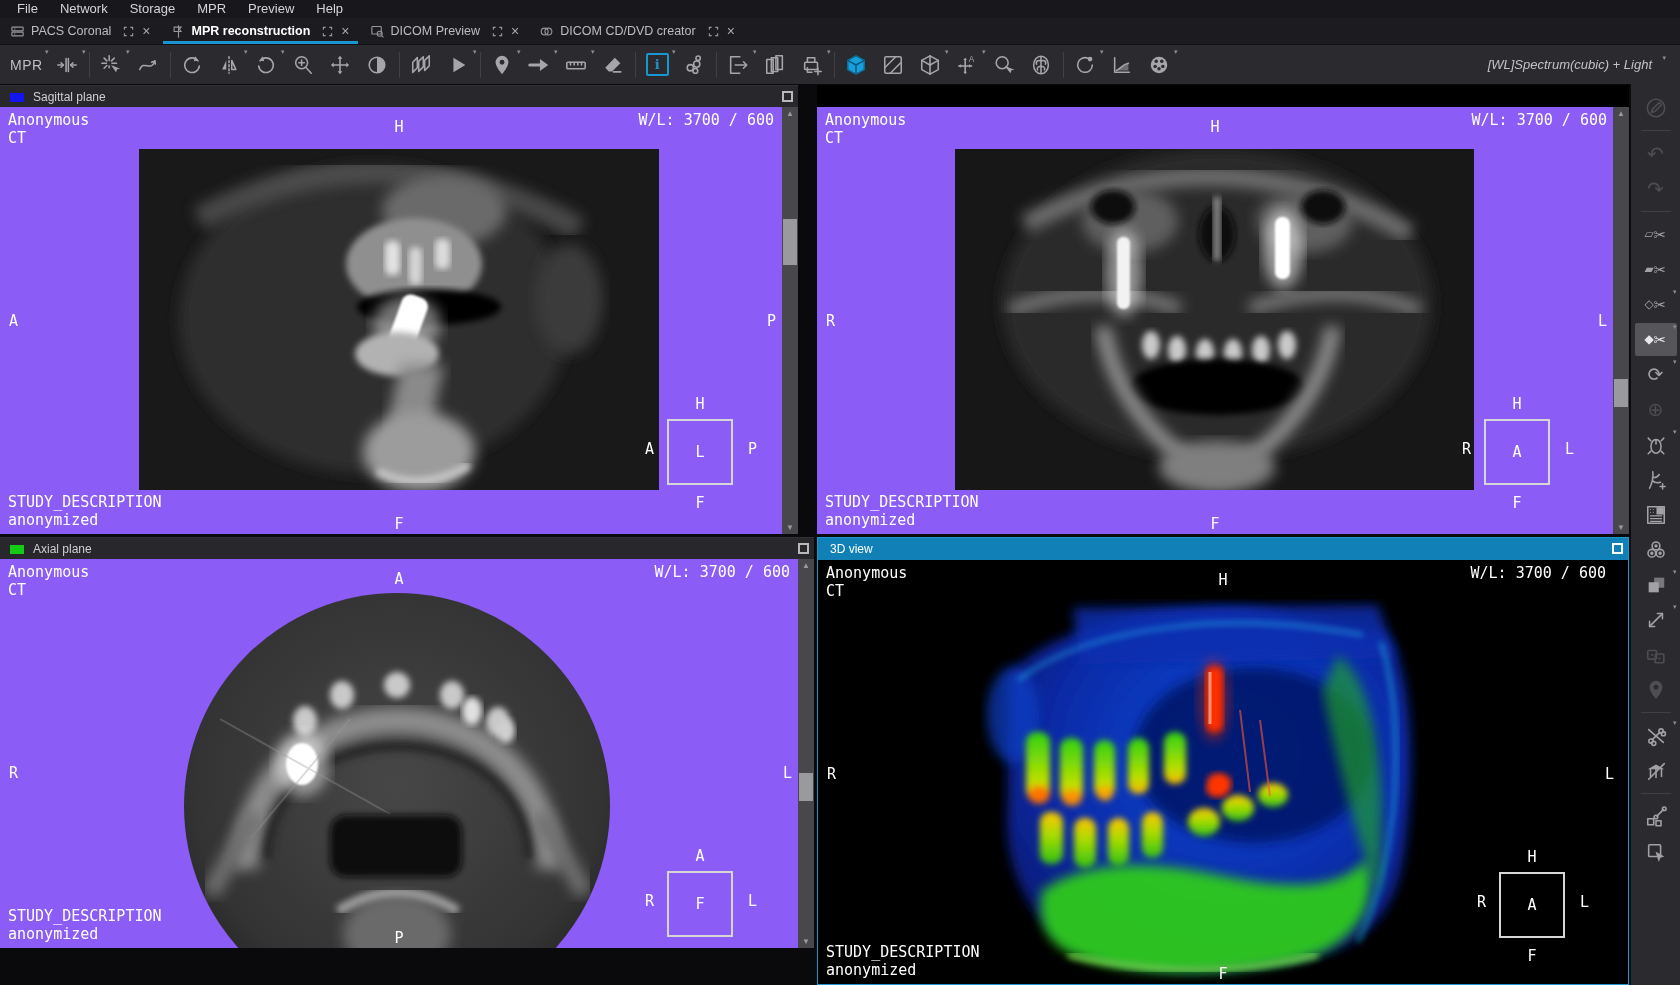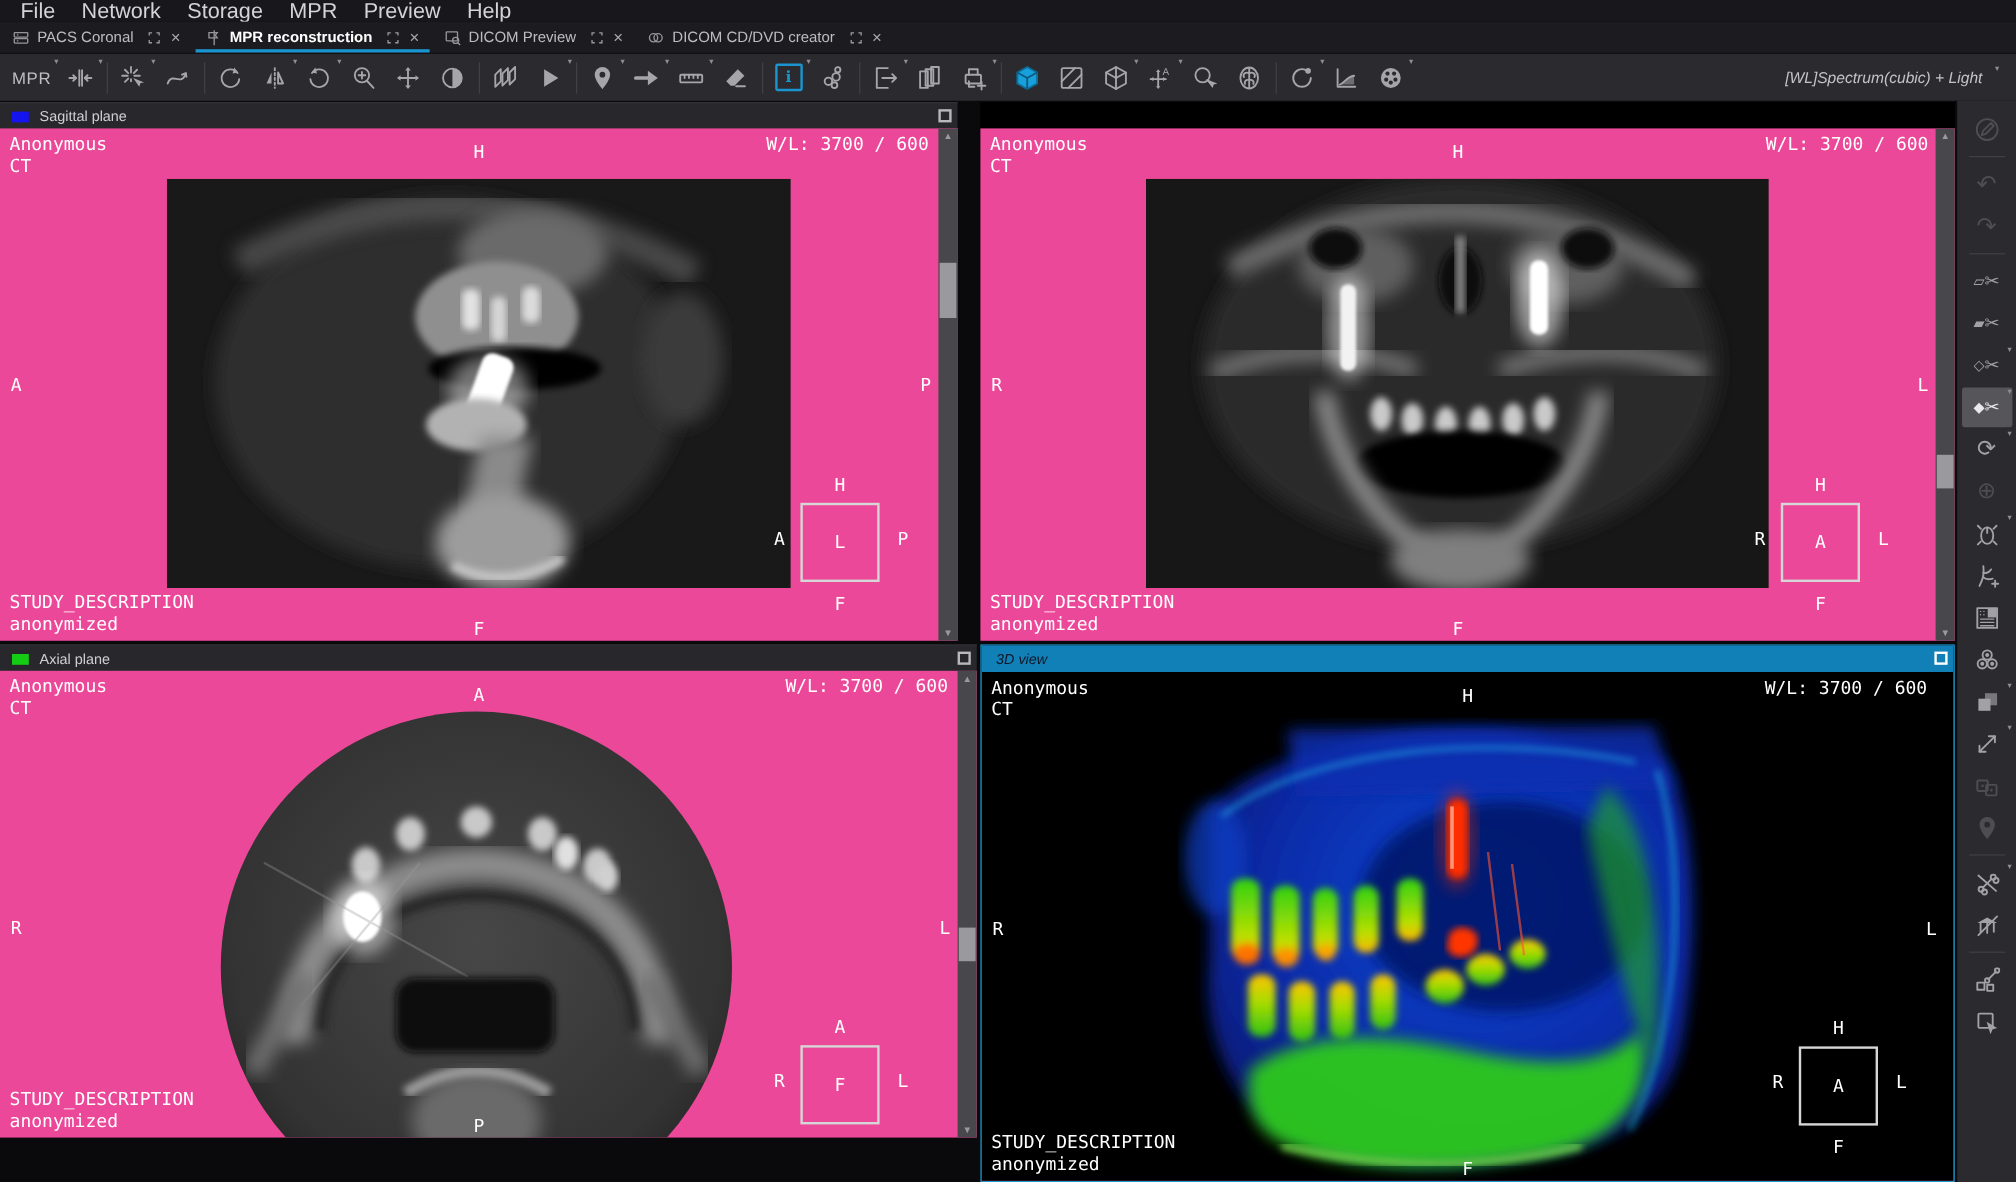--- a/index.html
+++ b/index.html
@@ -3,21 +3,21 @@
 <meta charset="utf-8">
 <style>
   html,body{margin:0;padding:0;background:#060608;}
   #app{position:relative;width:1680px;height:985px;background:#0a0a0c;overflow:hidden;
        font-family:"Liberation Sans","DejaVu Sans",sans-serif;color:#cfcfd3;-webkit-font-smoothing:antialiased;}
   .mono{font-family:"DejaVu Sans Mono",monospace;}
 
   
   #menubar{position:absolute;left:0;top:0;width:1680px;height:18px;background:#18181c;
            display:flex;align-items:center;padding-left:6px;box-sizing:border-box;z-index:30;}
-  .menu-item{padding:0 11px;font-size:18px;color:#d4d4d8;line-height:18px;cursor:default;}
+  .menu-item{padding:0 11px;font-size:13px;color:#d4d4d8;line-height:18px;cursor:default;}
 
   
   #tabbar{position:absolute;left:0;top:18px;width:1680px;height:26px;background:#1c1c20;display:flex;align-items:stretch;z-index:30;}
   .tab{position:relative;display:flex;align-items:center;gap:6px;padding:0 10px 0 10px;font-size:12.5px;color:#bdbdc1;}
   .tab.active{color:#ffffff;}
   .tab.active::after{content:"";position:absolute;left:2px;right:2px;bottom:0;height:3px;background:#1b95cf;}
   .tab .ticon{width:15px;height:15px;stroke:#96969a;fill:none;stroke-width:1.8;}
   .tab .fs{width:11px;height:11px;stroke:#9a9a9e;fill:none;stroke-width:2.4;margin-left:6px;}
   .tab .closex{font-size:14px;color:#a9a9ad;line-height:10px;margin-left:2px;}
 
@@ -34,21 +34,21 @@
   #info-btn .ibox{width:19px;height:19px;border:2px solid #1b95cf;border-radius:2px;color:#1b95cf;
         font-weight:bold;font-size:13px;display:flex;align-items:center;justify-content:center;font-family:"DejaVu Serif",serif;}
   #wl-preset{margin-left:auto;margin-right:10px;position:relative;padding:0 14px 0 6px;font-size:13px;color:#c3c3c7;font-style:italic;}
 
   
   .pane{position:absolute;background:#000;box-sizing:border-box;}
   .phead{position:absolute;left:0;top:0;right:0;height:22px;background:#28282c;border-top:1px solid #323236;
          display:flex;align-items:center;font-size:12px;color:#cfcfd3;}
   .chip{width:14px;height:9px;margin:0 9px 0 10px;flex:0 0 auto;}
   .pmax{position:absolute;right:5px;top:5px;width:11px;height:11px;border:2px solid #b9b9bd;box-sizing:border-box;}
-  .pbody{position:absolute;left:0;top:22px;right:0;bottom:0;background:#ec4899;overflow:hidden;}
+  .pbody{position:absolute;left:0;top:22px;right:0;bottom:0;background:#8b5cf6;overflow:hidden;}
 
   .ov{position:absolute;color:#fff;font-size:15px;line-height:18px;white-space:pre;}
   .ov-tl{left:8px;top:4px;}
   .ov-tr{top:4px;}
   .ov-bl{left:8px;bottom:5px;}
 
   .bl{position:absolute;color:#fff;font-size:15px;}
   .bl-t{top:11px;width:100%;text-align:center;}
   .bl-b{bottom:1px;width:100%;text-align:center;}
   .bl-l{left:9px;top:205px;}
@@ -538,21 +538,21 @@
       </div>
       <div class="sbar">
         <div class="sb-arrow sb-up">▲</div>
         <div class="sb-thumb" style="top:214px;height:28px;"></div>
         <div class="sb-arrow sb-down">▼</div>
       </div>
     </div>
   </div>
 
   <div class="pane vol-outline" style="left:817px;top:537px;width:812px;height:448px;">
-    <div class="phead" style="background:#1180b6;color:#0f172a;border-top:none;font-style:italic;">
+    <div class="phead" style="background:#1180b6;color:#ffffff;border-top:none;">
       <span style="margin-left:12px;">3D view</span>
       <span class="pmax" style="border-color:#ffffff;"></span>
     </div>
     <div class="pbody">
       <svg style="position:absolute;left:0;top:0;" width="810" height="425" viewBox="0 0 810 425">
         <defs>
           <radialGradient id="gBlue" cx="55%" cy="40%" r="70%">
             <stop offset="0%" stop-color="#1553e8"></stop>
               <stop offset="60%" stop-color="#0c2fb8"></stop>
               <stop offset="100%" stop-color="#061a78"></stop>

